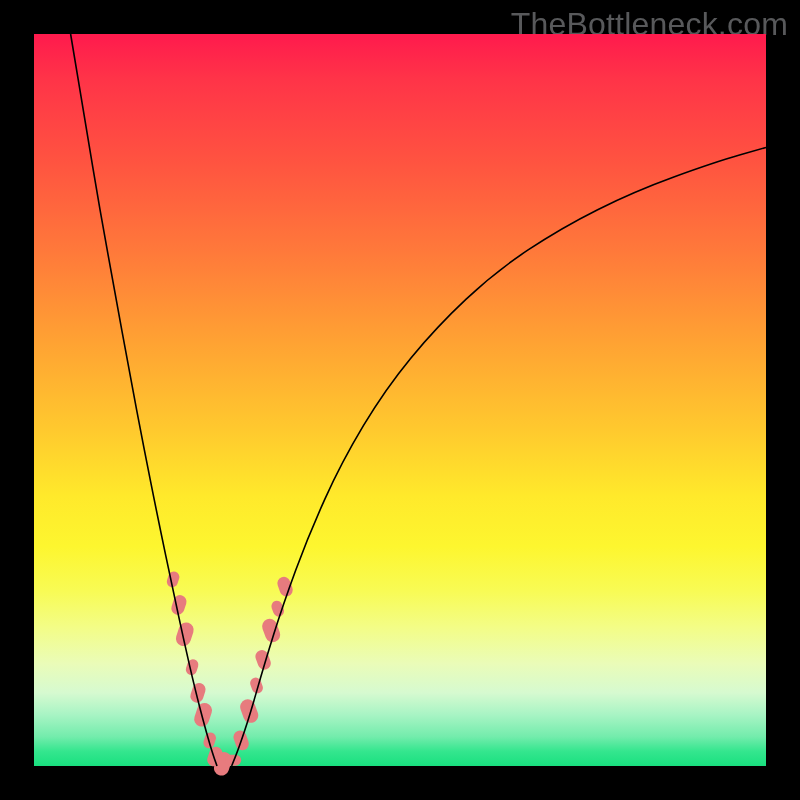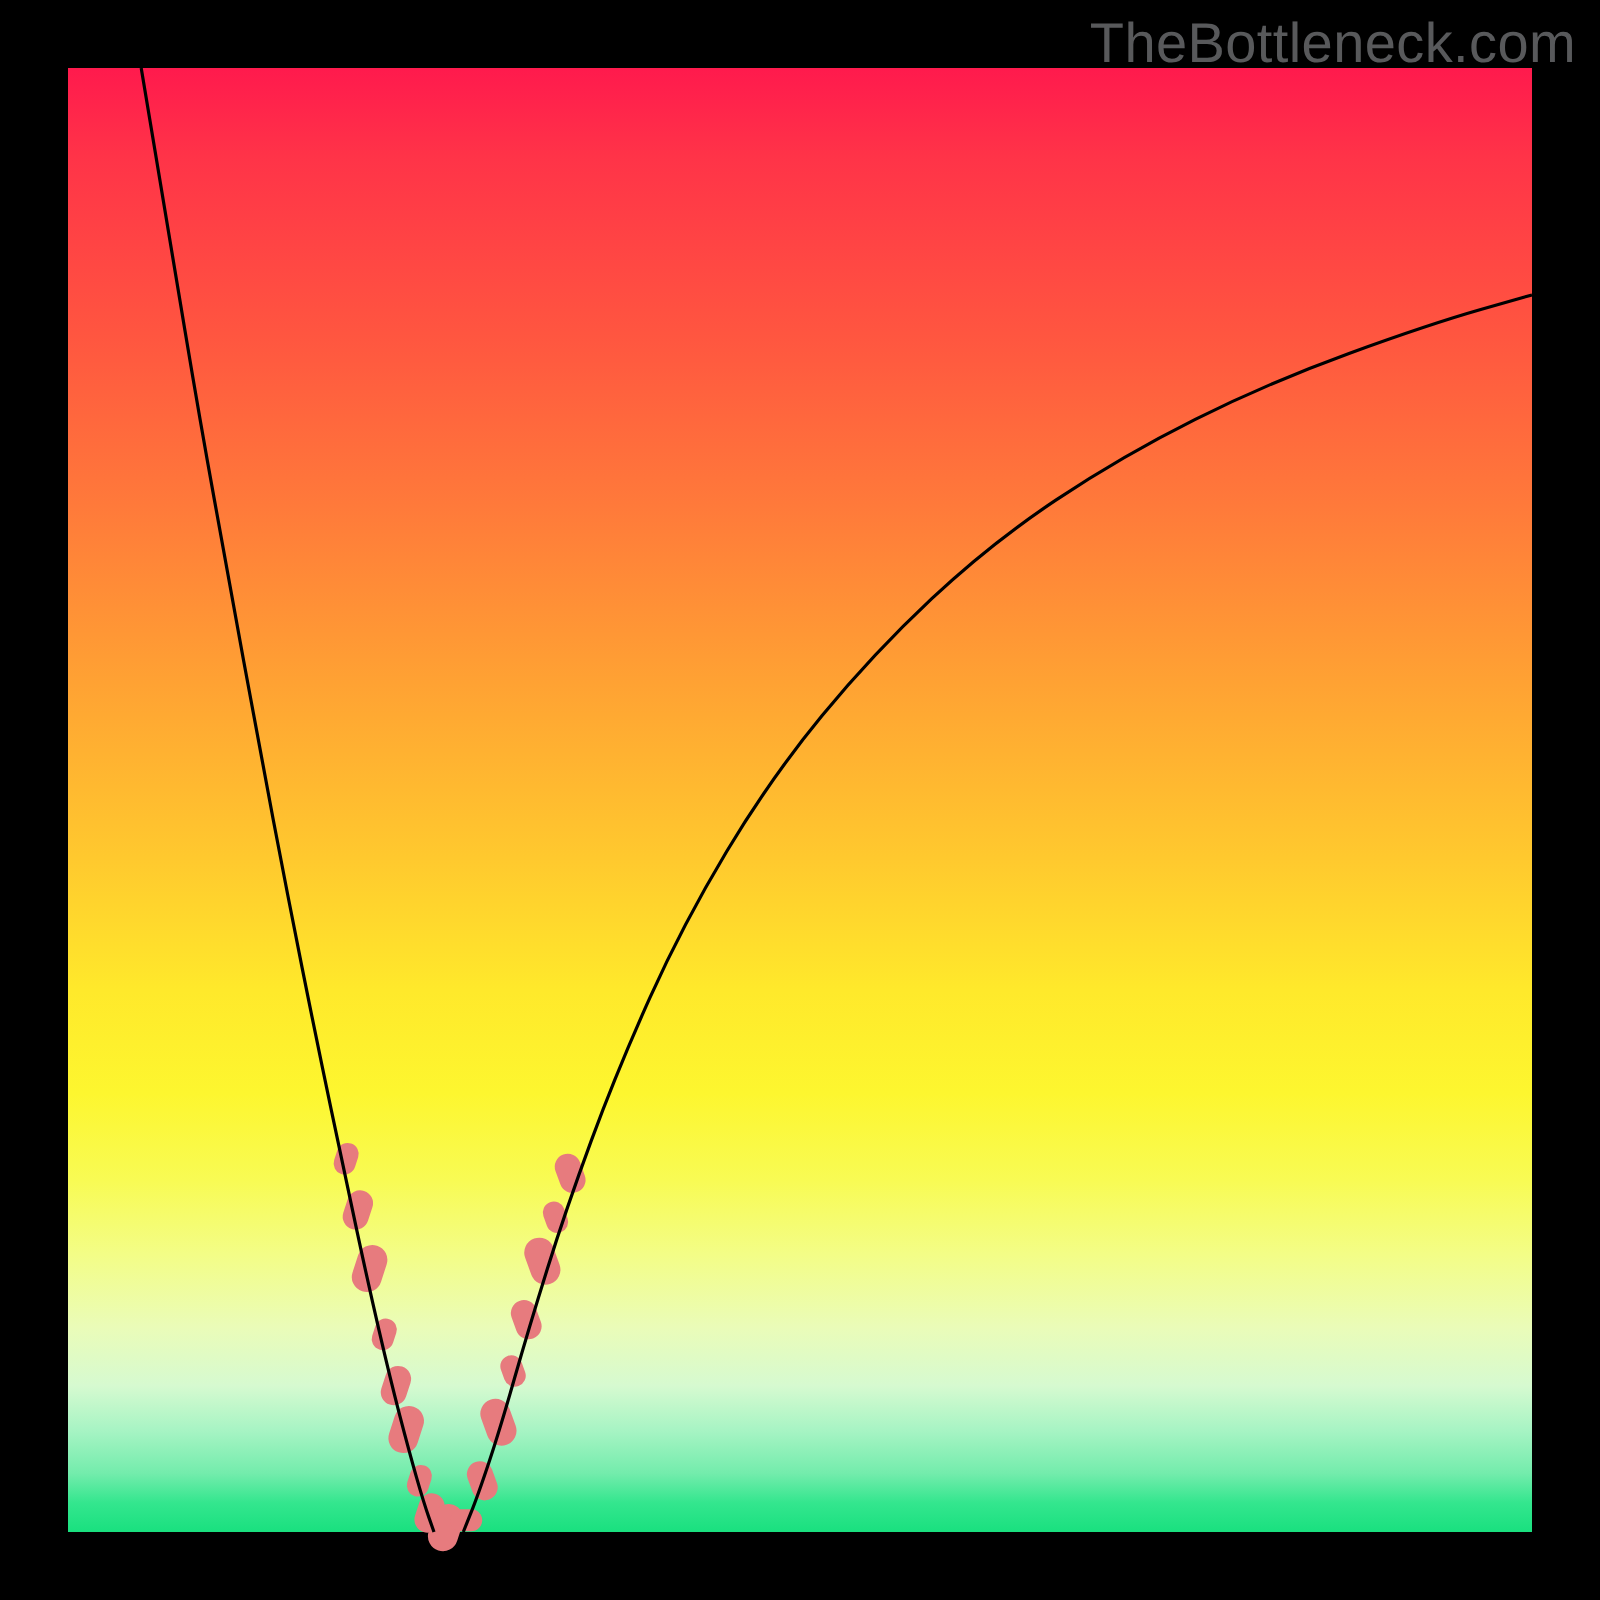--- a/index.html
+++ b/index.html
@@ -43,21 +43,21 @@
       #73ecac 96%,
       #34e68e 98%,
       #19e07f 100%
     );
   }
   .watermark {
     position: absolute;
     top: 6px;
     right: 12px;
     color: #58595b;
-    font-size: 28px;
+    font-size: 32px;
     font-weight: 400;
     letter-spacing: 0.2px;
     user-select: none;
   }
   svg.curve {
     position: absolute;
     left: 0;
     top: 0;
     width: 732px;
     height: 732px;

